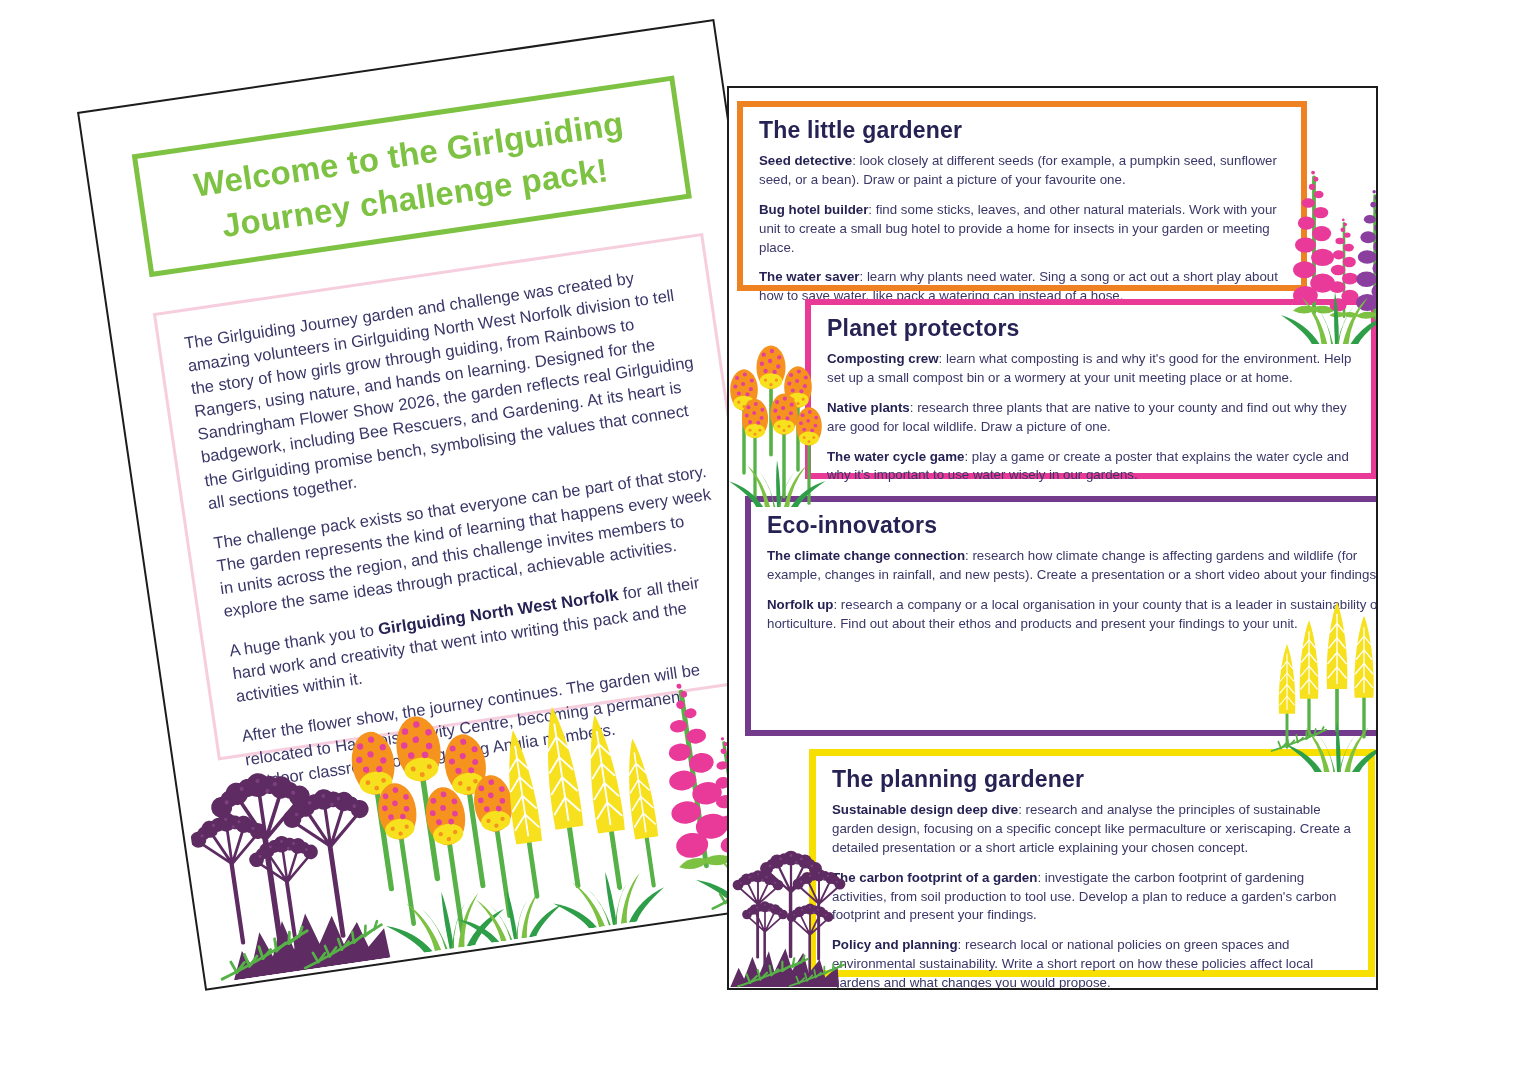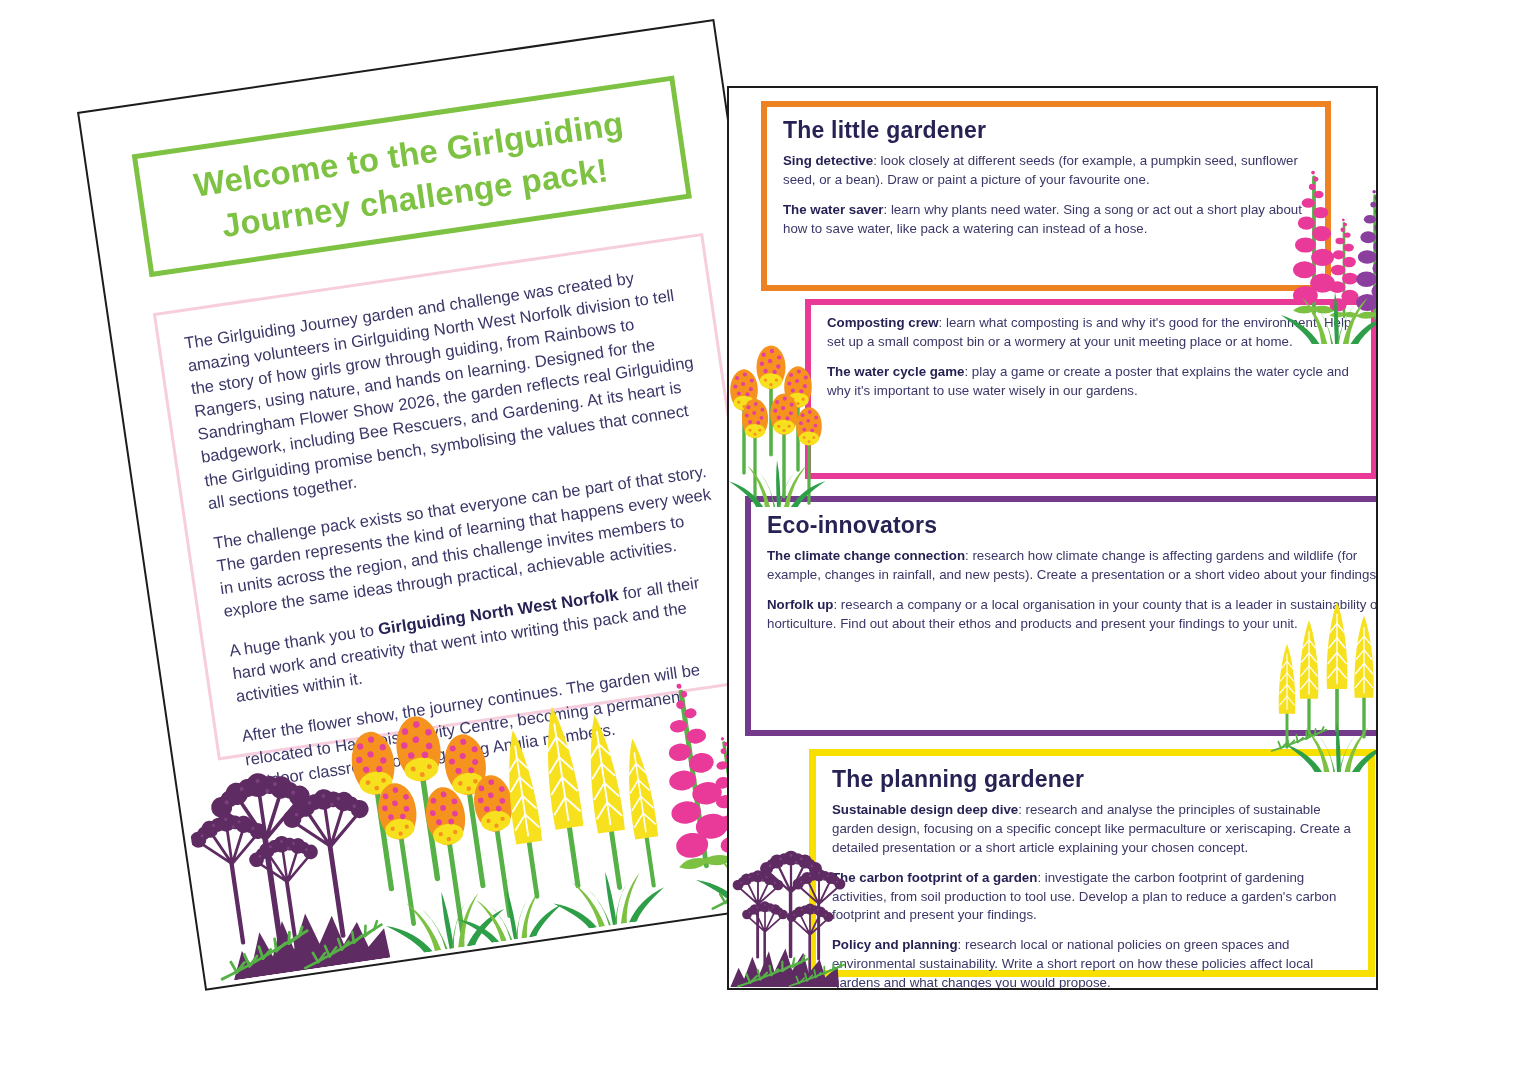--- a/index.html
+++ b/index.html
@@ -24,21 +24,21 @@
   .title-line{font-size:33px;font-weight:800;color:var(--green);line-height:1.34;letter-spacing:.2px}
   .intro-box{position:absolute;left:44px;top:208px;width:556px;height:452px;border:3px solid var(--pink-light);
     padding:20px 24px;color:var(--body-text);font-size:16.5px;line-height:1.4}
   .intro-box p{margin:0 0 17px}
   .intro-box p:last-child{margin-bottom:0}
   .intro-box b{font-weight:800;color:var(--navy)}
   #garden{position:absolute;left:6px;bottom:4px;width:630px;height:242px}
 
   
   .abox{position:absolute;border-style:solid;border-width:6px;background:#fff;padding:9px 16px 4px}
-  #box1{left:32px;top:13px;width:570px;height:190px;border-color:var(--orange)}
+  #box1{left:8px;top:13px;width:570px;height:190px;border-color:var(--orange)}
   #box2{left:76px;top:211px;width:572px;height:180px;border-color:var(--pink)}
   #box3{left:16px;top:408px;width:667px;height:240px;border-color:var(--purple)}
   #box4{left:80px;top:661px;width:566px;height:228px;border-color:var(--yellow);border-width:7px}
   .abox h2{margin:1px 0 8px;font-size:23px;font-weight:800;color:var(--navy);letter-spacing:.2px}
   .abox p{margin:0 0 11px;font-size:13.3px;line-height:1.42;color:var(--body-text)}
   .abox p b{font-weight:800;color:var(--navy)}
 
   .cluster{position:absolute}
   #cl-foxglove{left:536px;top:74px;width:140px;height:182px}
   #cl-drumstick{left:-6px;top:250px;width:108px;height:172px}
@@ -198,26 +198,29 @@
       <use href="#sym-foxglove" x="594" y="48" width="56" height="180" class="fl-purple"></use>
       <use href="#sym-grass" x="470" y="176" width="170" height="66"></use>
       <use href="#sym-fern" x="500" y="204" width="90" height="38"></use>
     </svg>
   </section>
 
   <section class="page" id="page-right">
 
     <div class="abox" id="box1">
       <h2>The little gardener</h2>
-      <p><b>Sing detective</b><span>: look closely at different seeds (for example, a pumpkin seed, sunflower seed, or a bean). Draw or paint a picture of your favourite one.</span></p>
+      <p><b>Seed detective</b><span>: look closely at different seeds (for example, a pumpkin seed, sunflower seed, or a bean). Draw or paint a picture of your favourite one.</span></p>
+      <p><b>Bug hotel builder</b><span>: find some sticks, leaves, and other natural materials. Work with your unit to create a small bug hotel to provide a home for insects in your garden or meeting place.</span></p>
       <p><b>The water saver</b><span>: learn why plants need water. Sing a song or act out a short play about how to save water, like pack a watering can instead of a hose.</span></p>
     </div>
 
     <div class="abox" id="box2">
+      <h2>Planet protectors</h2>
       <p><b>Composting crew</b><span>: learn what composting is and why it's good for the environment. Help set up a small compost bin or a wormery at your unit meeting place or at home.</span></p>
+      <p><b>Native plants</b><span>: research three plants that are native to your county and find out why they are good for local wildlife. Draw a picture of one.</span></p>
       <p><b>The water cycle game</b><span>: play a game or create a poster that explains the water cycle and why it's important to use water wisely in our gardens.</span></p>
     </div>
 
     <div class="abox" id="box3">
       <h2>Eco-innovators</h2>
       <p><b>The climate change connection</b><span>: research how climate change is affecting gardens and wildlife (for example, changes in rainfall, and new pests). Create a presentation or a short video about your findings.</span></p>
       <p><b>Norfolk up</b><span>: research a company or a local organisation in your county that is a leader in sustainability or horticulture. Find out about their ethos and products and present your findings to your unit.</span></p>
     </div>
 
     <div class="abox" id="box4">

